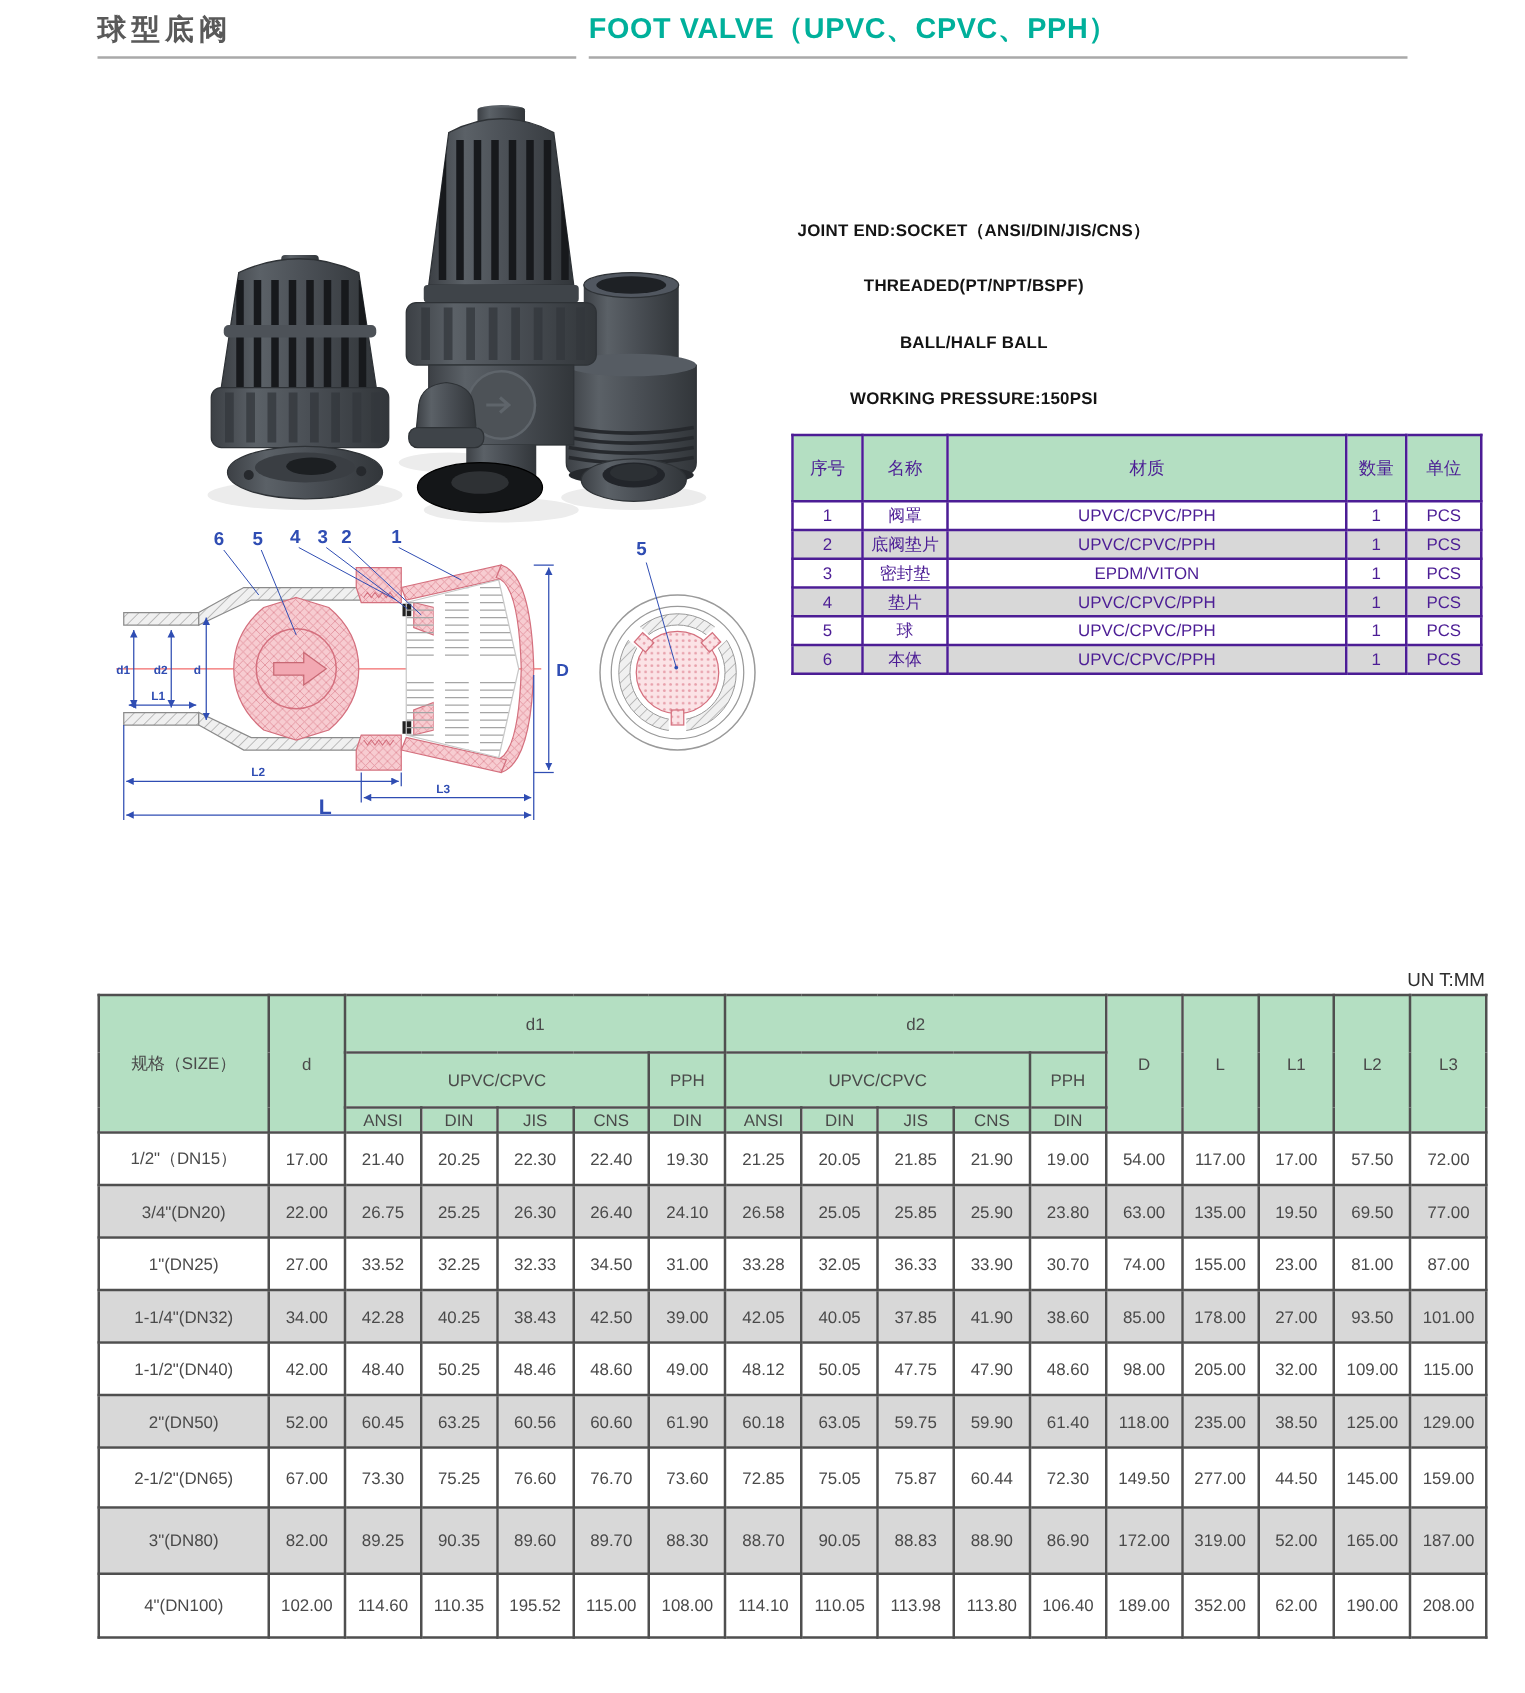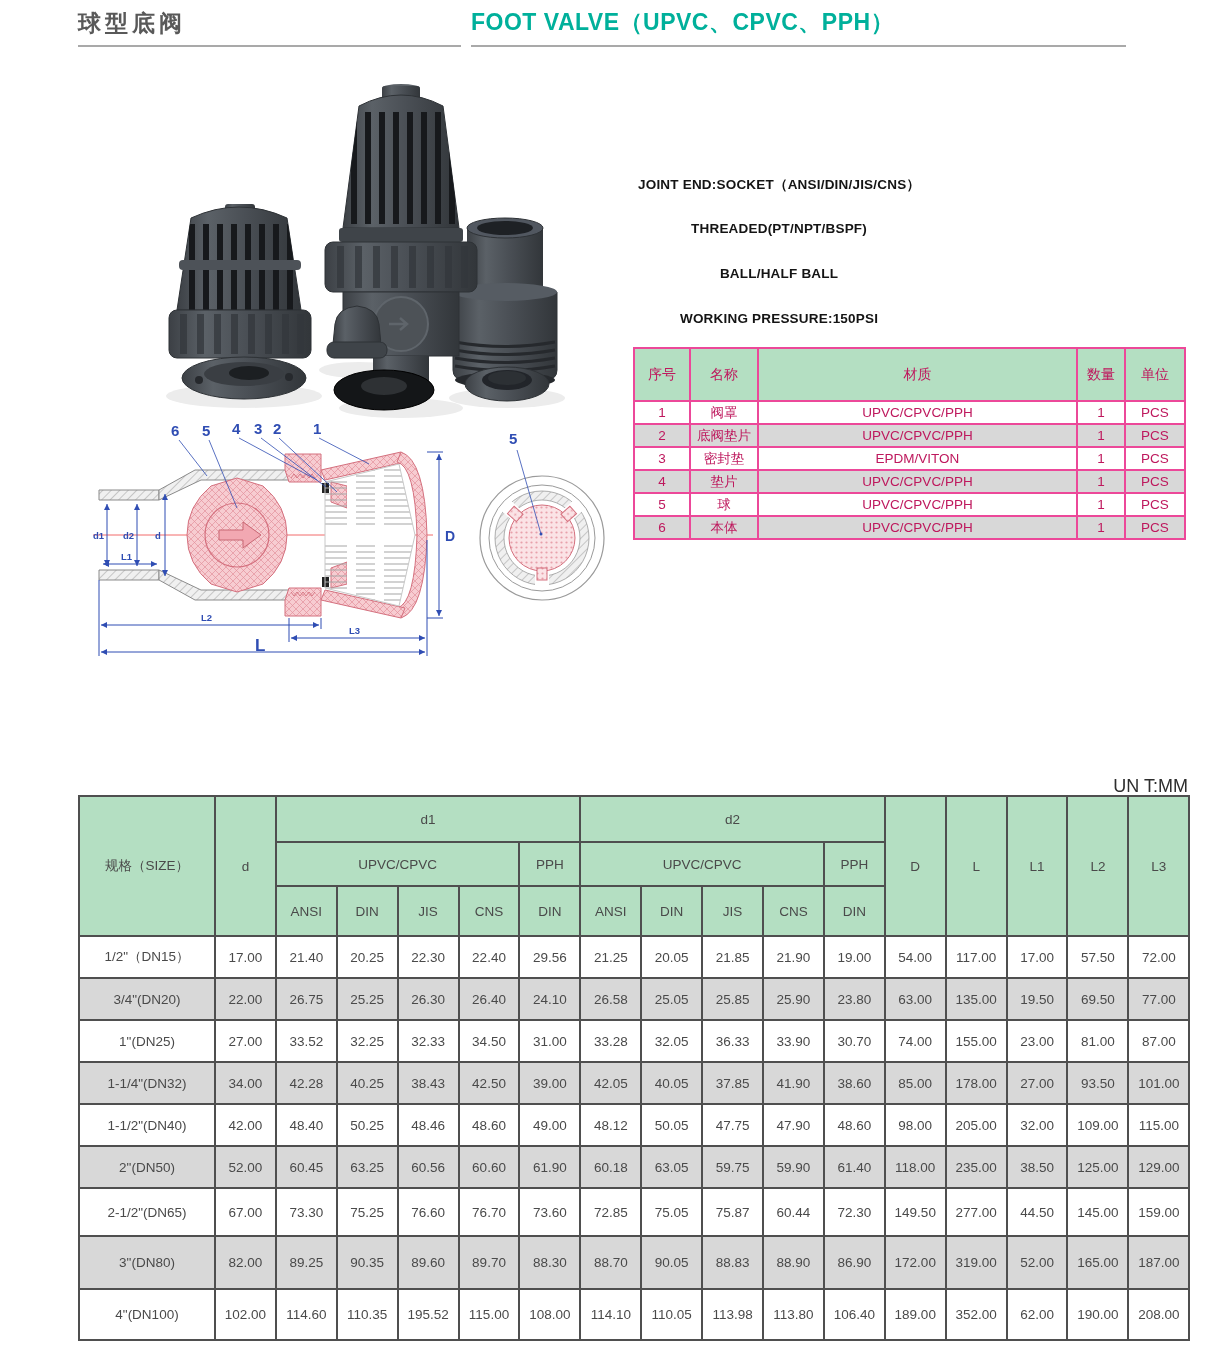--- a/index.html
+++ b/index.html
@@ -19,41 +19,41 @@
   .photo { position:absolute; left:58px; top:78px; }
 
   
   .specs { position:absolute; left:617px; top:176px; }
   .spec-line { font-size:13.5px; font-weight:bold; color:#141414; letter-spacing:0.2px;
                height:18px; margin-bottom:27px; white-space:nowrap;text-align:center; }
 
   
   table { border-collapse:collapse; }
   .parts { position:absolute; left:612px; top:347px; width:551px; table-layout:fixed; }
-  .parts th, .parts td { border:2px solid #ec4899; text-align:center; vertical-align:middle;
-                         font-size:13.5px; color:#be185d; overflow:hidden; white-space:nowrap; }
+  .parts th, .parts td { border:2px solid #4c1d95; text-align:center; vertical-align:middle;
+                         font-size:13.5px; color:#4c1d95; overflow:hidden; white-space:nowrap; }
   .parts th { height:53px; background:#b4dfc2; font-weight:normal; font-size:14px; }
   .parts td { height:23px; background:#fff; }
   .parts tbody tr:nth-child(even) td { background:#d8d8d8; }
   .parts col.c0 { width:56px; } .parts col.c1 { width:68px; } .parts col.c2 { width:319px; }
   .parts col.c3 { width:48px; } .parts col.c4 { width:60px; }
 
   
   .drawing { position:absolute; left:58px; top:420px; }
 
   
   .unit-note { position:absolute; left:57px; top:776px; width:1110px; text-align:right;
-               font-size:18px; color:#2e2e2e; }
+               font-size:15px; color:#2e2e2e; }
   .dims { position:absolute; left:57px; top:795px; width:1110px; table-layout:fixed; }
   .dims th, .dims td { border:2px solid #4f4f4f; text-align:center; vertical-align:middle;
                        font-size:13.5px; color:#4a4a4a; overflow:hidden; white-space:nowrap; }
   .dims thead th { background:#b4dfc2; font-weight:normal; }
   .dims thead tr:nth-child(1) th { height:46px; }
   .dims thead tr:nth-child(2) th { height:44px; }
-  .dims thead tr:nth-child(3) th { height:50px; }
+  .dims thead tr:nth-child(3) th { height:20px; }
   .dims tbody td { height:42px; background:#fff; }
   .dims tbody tr:nth-child(even) td { background:#d8d8d8; }
   .dims tbody tr:nth-child(7) td { height:48px; }
   .dims tbody tr:nth-child(8) td { height:53px; }
   .dims tbody tr:nth-child(9) td { height:51px; }
   .dims col.size { width:136px; }
   .dims col.num  { width:60.9px; }
 
   svg text { font-family:"Liberation Sans","DejaVu Sans",sans-serif; }
 </style>
@@ -456,21 +456,21 @@
       </tr>
     </thead>
     <tbody id="dims-body">
         <tr>
           <td>1/2"（DN15）</td>
           <td>17.00</td>
           <td>21.40</td>
           <td>20.25</td>
           <td>22.30</td>
           <td>22.40</td>
-          <td>29.56</td>
+          <td>19.30</td>
           <td>21.25</td>
           <td>20.05</td>
           <td>21.85</td>
           <td>21.90</td>
           <td>19.00</td>
           <td>54.00</td>
           <td>117.00</td>
           <td>17.00</td>
           <td>57.50</td>
           <td>72.00</td>

